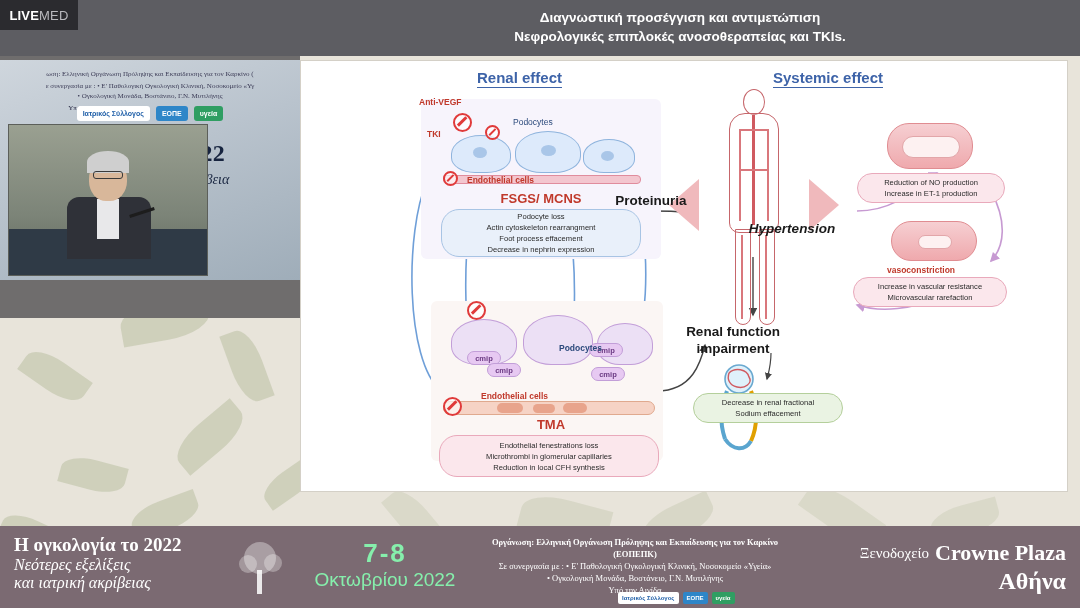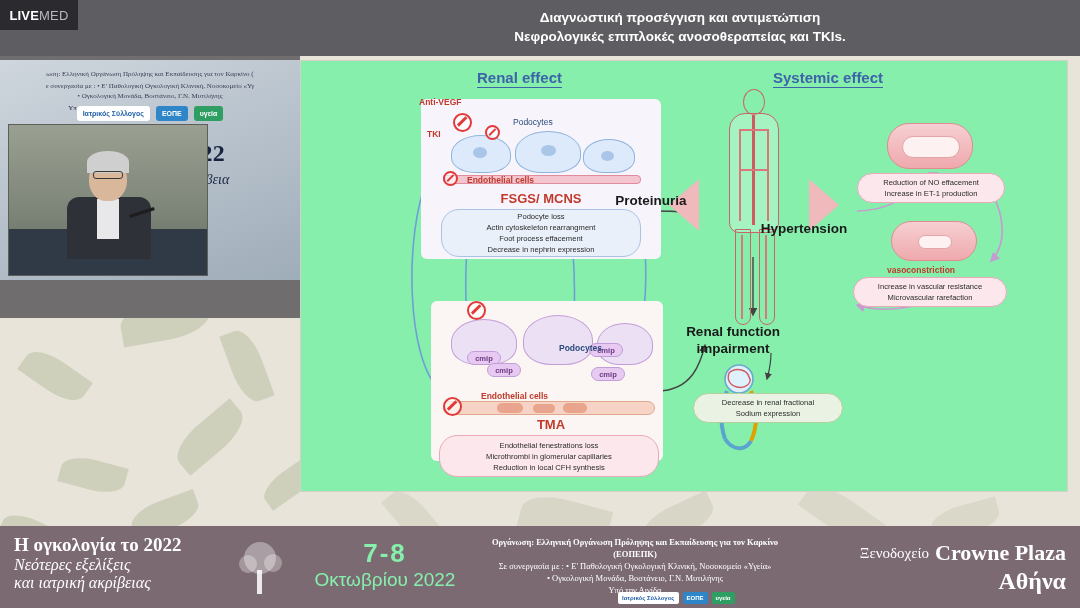--- a/index.html
+++ b/index.html
@@ -141,21 +141,21 @@
   .speaker-name {
     position: absolute; top: 228px; left: 0; width: 300px;
     text-align: center; color: #ffffff;
     font-size: 17px; font-weight: bold;
   }
 
   
   .slide {
     position: absolute; top: 60px; left: 300px;
     width: 768px; height: 432px;
-    background: #86efac;
+    background: #ffffff;
     border: 1px solid #d4d0c7;
   }
   .slide-inner { position: absolute; inset: 0; }
 
   .sec-title {
     position: absolute;
     font-size: 15px; font-weight: bold; color: #3d63a8;
     font-family: "Liberation Sans", sans-serif;
     border-bottom: 1.5px solid #3d63a8;
     padding-bottom: 1px;
@@ -476,31 +476,31 @@
         <div class="vsl thin" style="left:40px;top:40px;width:30px;height:2px;"></div>
         <div class="vsl thin" style="left:40px;top:80px;width:30px;height:2px;"></div>
         <div class="vsl thin" style="left:42px;top:146px;width:2px;height:84px;"></div>
         <div class="vsl thin" style="left:66px;top:146px;width:2px;height:84px;"></div>
       </div>
 
       <div class="wedge" style="left:368px;top:118px;border-right:30px solid #f0b9bc;"></div>
       <div class="wedge" style="left:508px;top:118px;border-left:30px solid #f0b9bc;"></div>
 
       <div class="big-lbl" style="left:300px;top:132px;width:100px;">Proteinuria</div>
-      <div class="big-lbl" style="left:448px;top:160px;width:110px;">Hypertension</div>
+      <div class="big-lbl" style="left:436px;top:160px;width:110px;font-style:italic;">Hypertension</div>
       <div class="big-lbl" style="left:362px;top:262px;width:140px;line-height:17px;">
         <div>Renal function</div>
         <div>impairment</div>
       </div>
 
       <div class="vessel-card" style="left:586px;top:62px;">
         <div class="lumen"></div>
       </div>
       <div class="pill rose" style="left:556px;top:112px;width:148px;height:30px;flex-direction:column;">
-        <div>Reduction of NO effacement</div>
+        <div>Reduction of NO production</div>
         <div>Increase in ET-1 production</div>
       </div>
 
       <div class="vessel-card" style="left:590px;top:160px;height:40px;">
         <div class="lumen" style="left:26px;width:34px;height:14px;top:13px;"></div>
       </div>
       <div class="lbl" style="left:586px;top:204px;">vasoconstriction</div>
       <div class="pill rose" style="left:552px;top:216px;width:154px;height:30px;flex-direction:column;">
         <div>Increase in vascular resistance</div>
         <div>Microvascular rarefaction</div>
@@ -510,21 +510,21 @@
         <svg width="120" height="96">
           <circle cx="40" cy="18" r="14" fill="#dff1fb" stroke="#6aa9d0" stroke-width="1.6"></circle>
           <path d="M30,12 C36,6 48,8 50,16 C54,22 46,28 38,26 C30,24 28,18 30,12" fill="none" stroke="#d05a60" stroke-width="1.4"></path>
           <path d="M28,30 C22,46 20,60 26,78" stroke="#5aa5cf" stroke-width="4" fill="none"></path>
           <path d="M52,30 C58,46 60,62 52,80" stroke="#e0a000" stroke-width="4" fill="none"></path>
           <path d="M26,78 C34,90 46,90 52,80" stroke="#5aa5cf" stroke-width="4" fill="none"></path>
         </svg>
       </div>
       <div class="pill green" style="left:392px;top:332px;width:150px;height:30px;flex-direction:column;">
         <div>Decrease in renal fractional</div>
-        <div>Sodium expression</div>
+        <div>Sodium effacement</div>
       </div>
 
     </div>
   </div>
 
   <div class="bottombar">
     <div class="bb-left">
       <div class="l1">Η ογκολογία το 2022</div>
       <div class="l2">Νεότερες εξελίξεις</div>
       <div class="l3">και ιατρική ακρίβειας</div>

